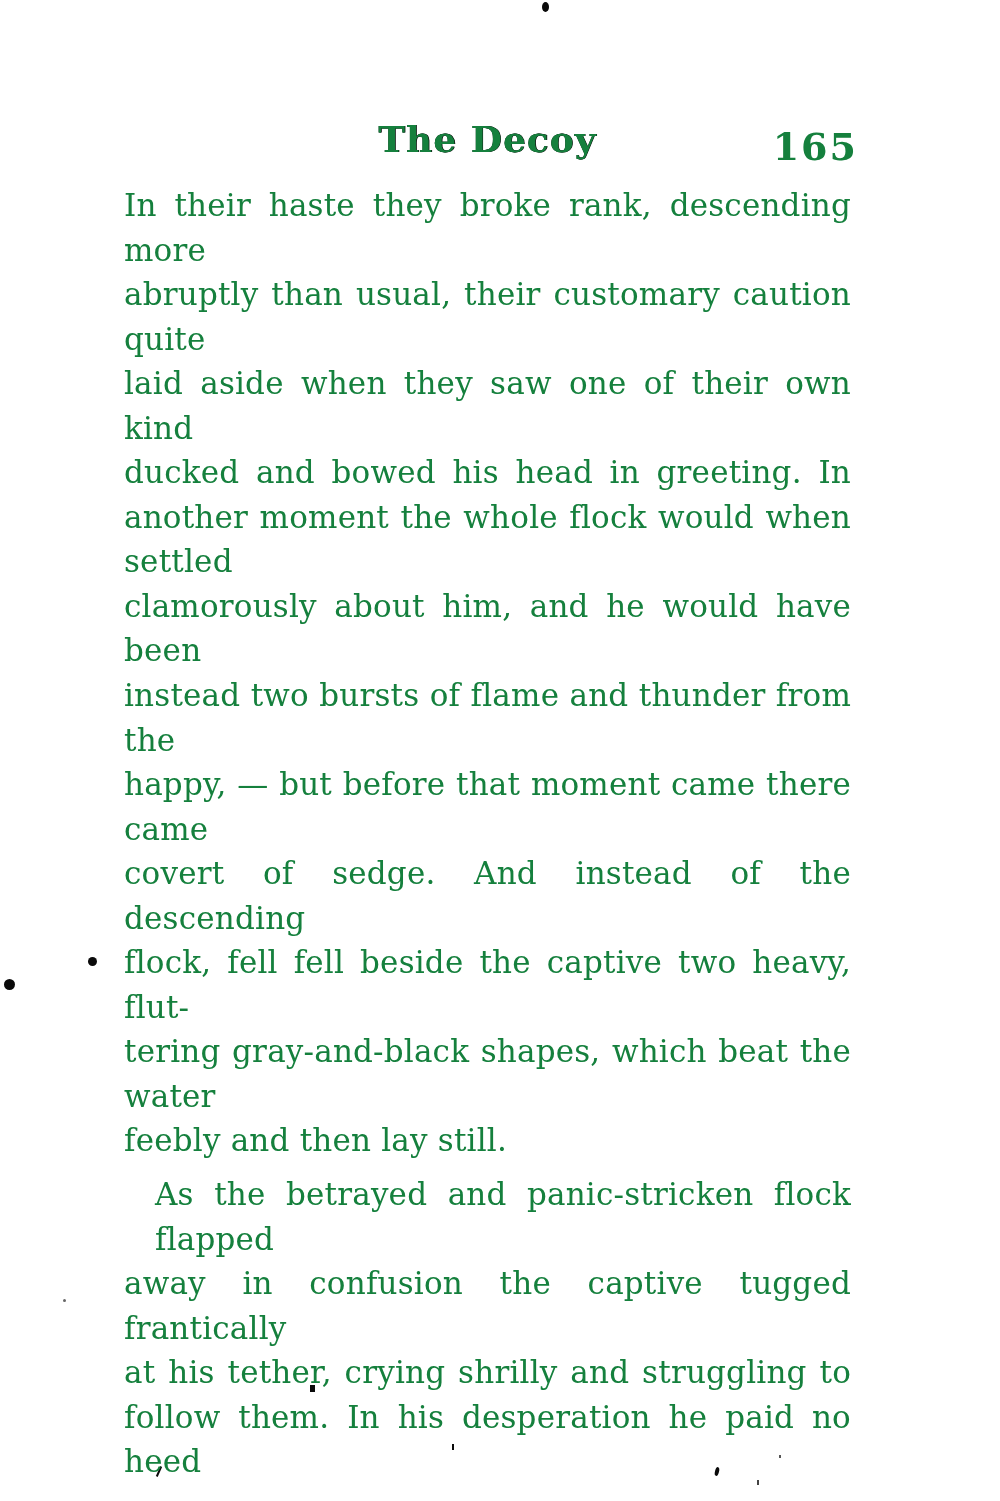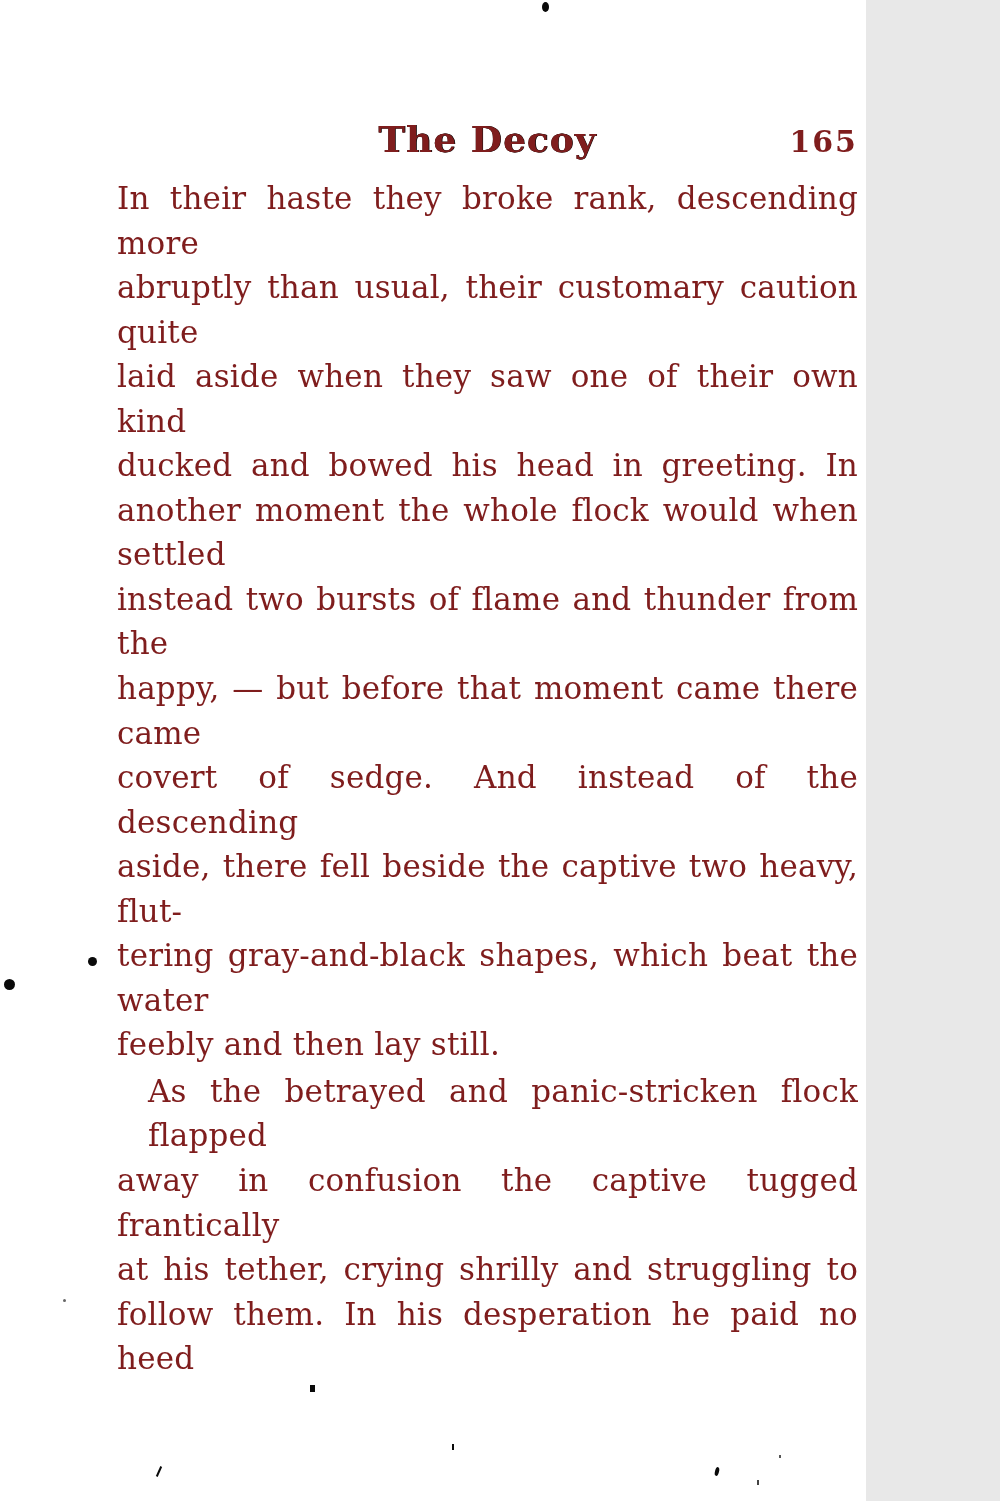--- a/index.html
+++ b/index.html
@@ -1,23 +1,23 @@
 <!DOCTYPE html>
 <html><head>
 <meta charset="utf-8">
 <style>
   html, body { margin: 0; padding: 0; background: #e8e8e8; }
   .page {
     position: relative;
-    width: 866px;
+    width: 1000px;
     height: 1501px;
     background: #ffffff;
     overflow: hidden;
     font-family: "DejaVu Serif", "Liberation Serif", serif;
-    color: #7f1d1d;
+    color: #15803d;
   }
 
   
   .header {
     position: absolute;
     left: 115px;
     top: 118px;
     width: 745px;
     height: 48px;
   }
@@ -27,36 +27,36 @@
     text-align: center;
     font-size: 36px;
     font-weight: 700;
     letter-spacing: 1px;
     text-shadow: 0.6px 0 0 #111, 0 0.4px 0 #111;
   }
   .folio {
     position: absolute;
     right: 2px;
     top: 6px;
-    font-size: 30px;
+    font-size: 38px;
     font-weight: 600;
     letter-spacing: 2px;
   }
 
   
   .textcol {
     position: absolute;
     left: 115px;
     top: 174px;
     width: 745px;
     font-size: 31px;
     line-height: 44.55px;
     letter-spacing: 0.2px;
   }
-  .textcol p { margin: 2px; padding: 0; }
+  .textcol p { margin: 9px; padding: 0; }
   .line {
     text-align: justify;
     text-align-last: justify;
     text-justify: inter-word;
     white-space: normal;
   }
   .line.lastline {
     text-align-last: left;
   }
   .line.indent {
@@ -91,24 +91,25 @@
     <div class="folio">165</div>
   </div>
 
   <div class="textcol">
     <p>
       <span class="line" style="display:block">In their haste they broke rank, descending more</span>
       <span class="line" style="display:block">abruptly than usual, their customary caution quite</span>
       <span class="line" style="display:block">laid aside when they saw one of their own kind</span>
       <span class="line" style="display:block">ducked and bowed his head in greeting. In</span>
       <span class="line" style="display:block">another moment the whole flock would when settled</span>
+      <span class="line" style="display:block">clamorously about him, and he would have been</span>
       <span class="line" style="display:block">instead two bursts of flame and thunder from the</span>
       <span class="line" style="display:block">happy, — but before that moment came there came</span>
       <span class="line" style="display:block">covert of sedge. And instead of the descending</span>
-      <span class="line" style="display:block">aside, there fell beside the captive two heavy, flut-</span>
+      <span class="line" style="display:block">flock, fell fell beside the captive two heavy, flut-</span>
       <span class="line" style="display:block">tering gray-and-black shapes, which beat the water</span>
       <span class="line lastline" style="display:block">feebly and then lay still.</span>
     </p>
     <p>
       <span class="line indent" style="display:block">As the betrayed and panic-stricken flock flapped</span>
       <span class="line" style="display:block">away in confusion the captive tugged frantically</span>
       <span class="line" style="display:block">at his tether, crying shrilly and struggling to</span>
       <span class="line" style="display:block">follow them. In his desperation he paid no heed</span>
 
     </p>

